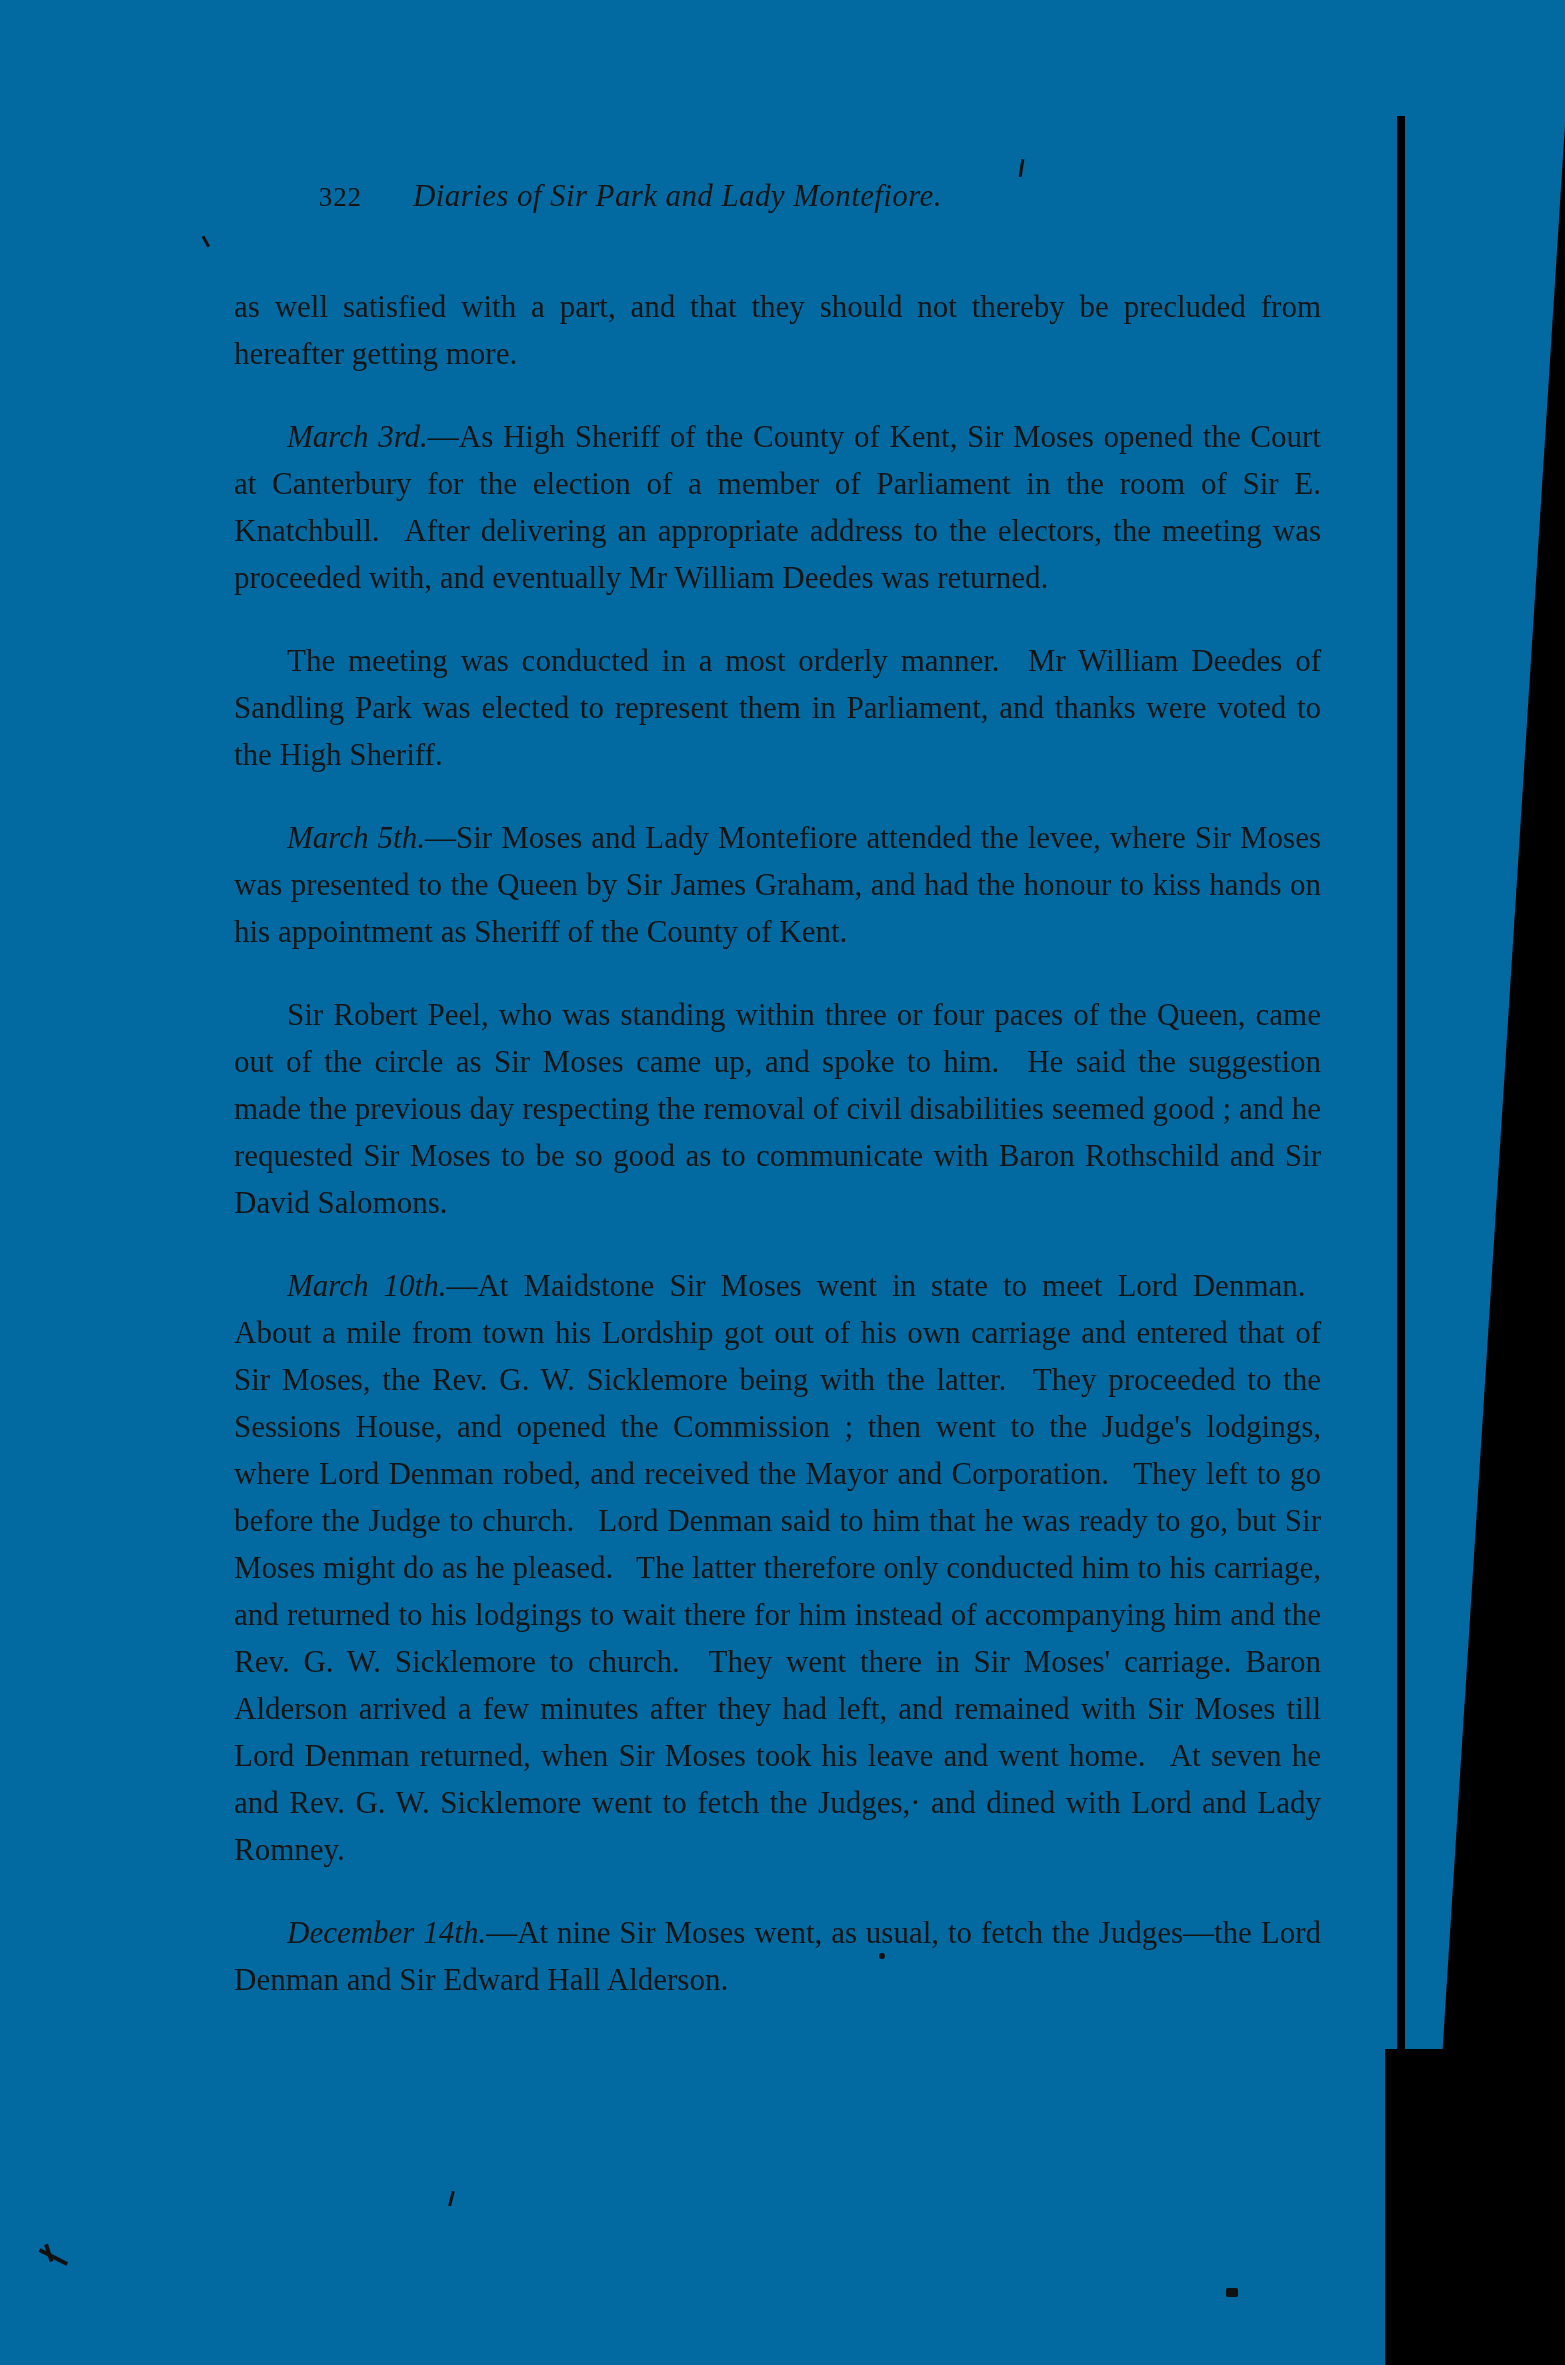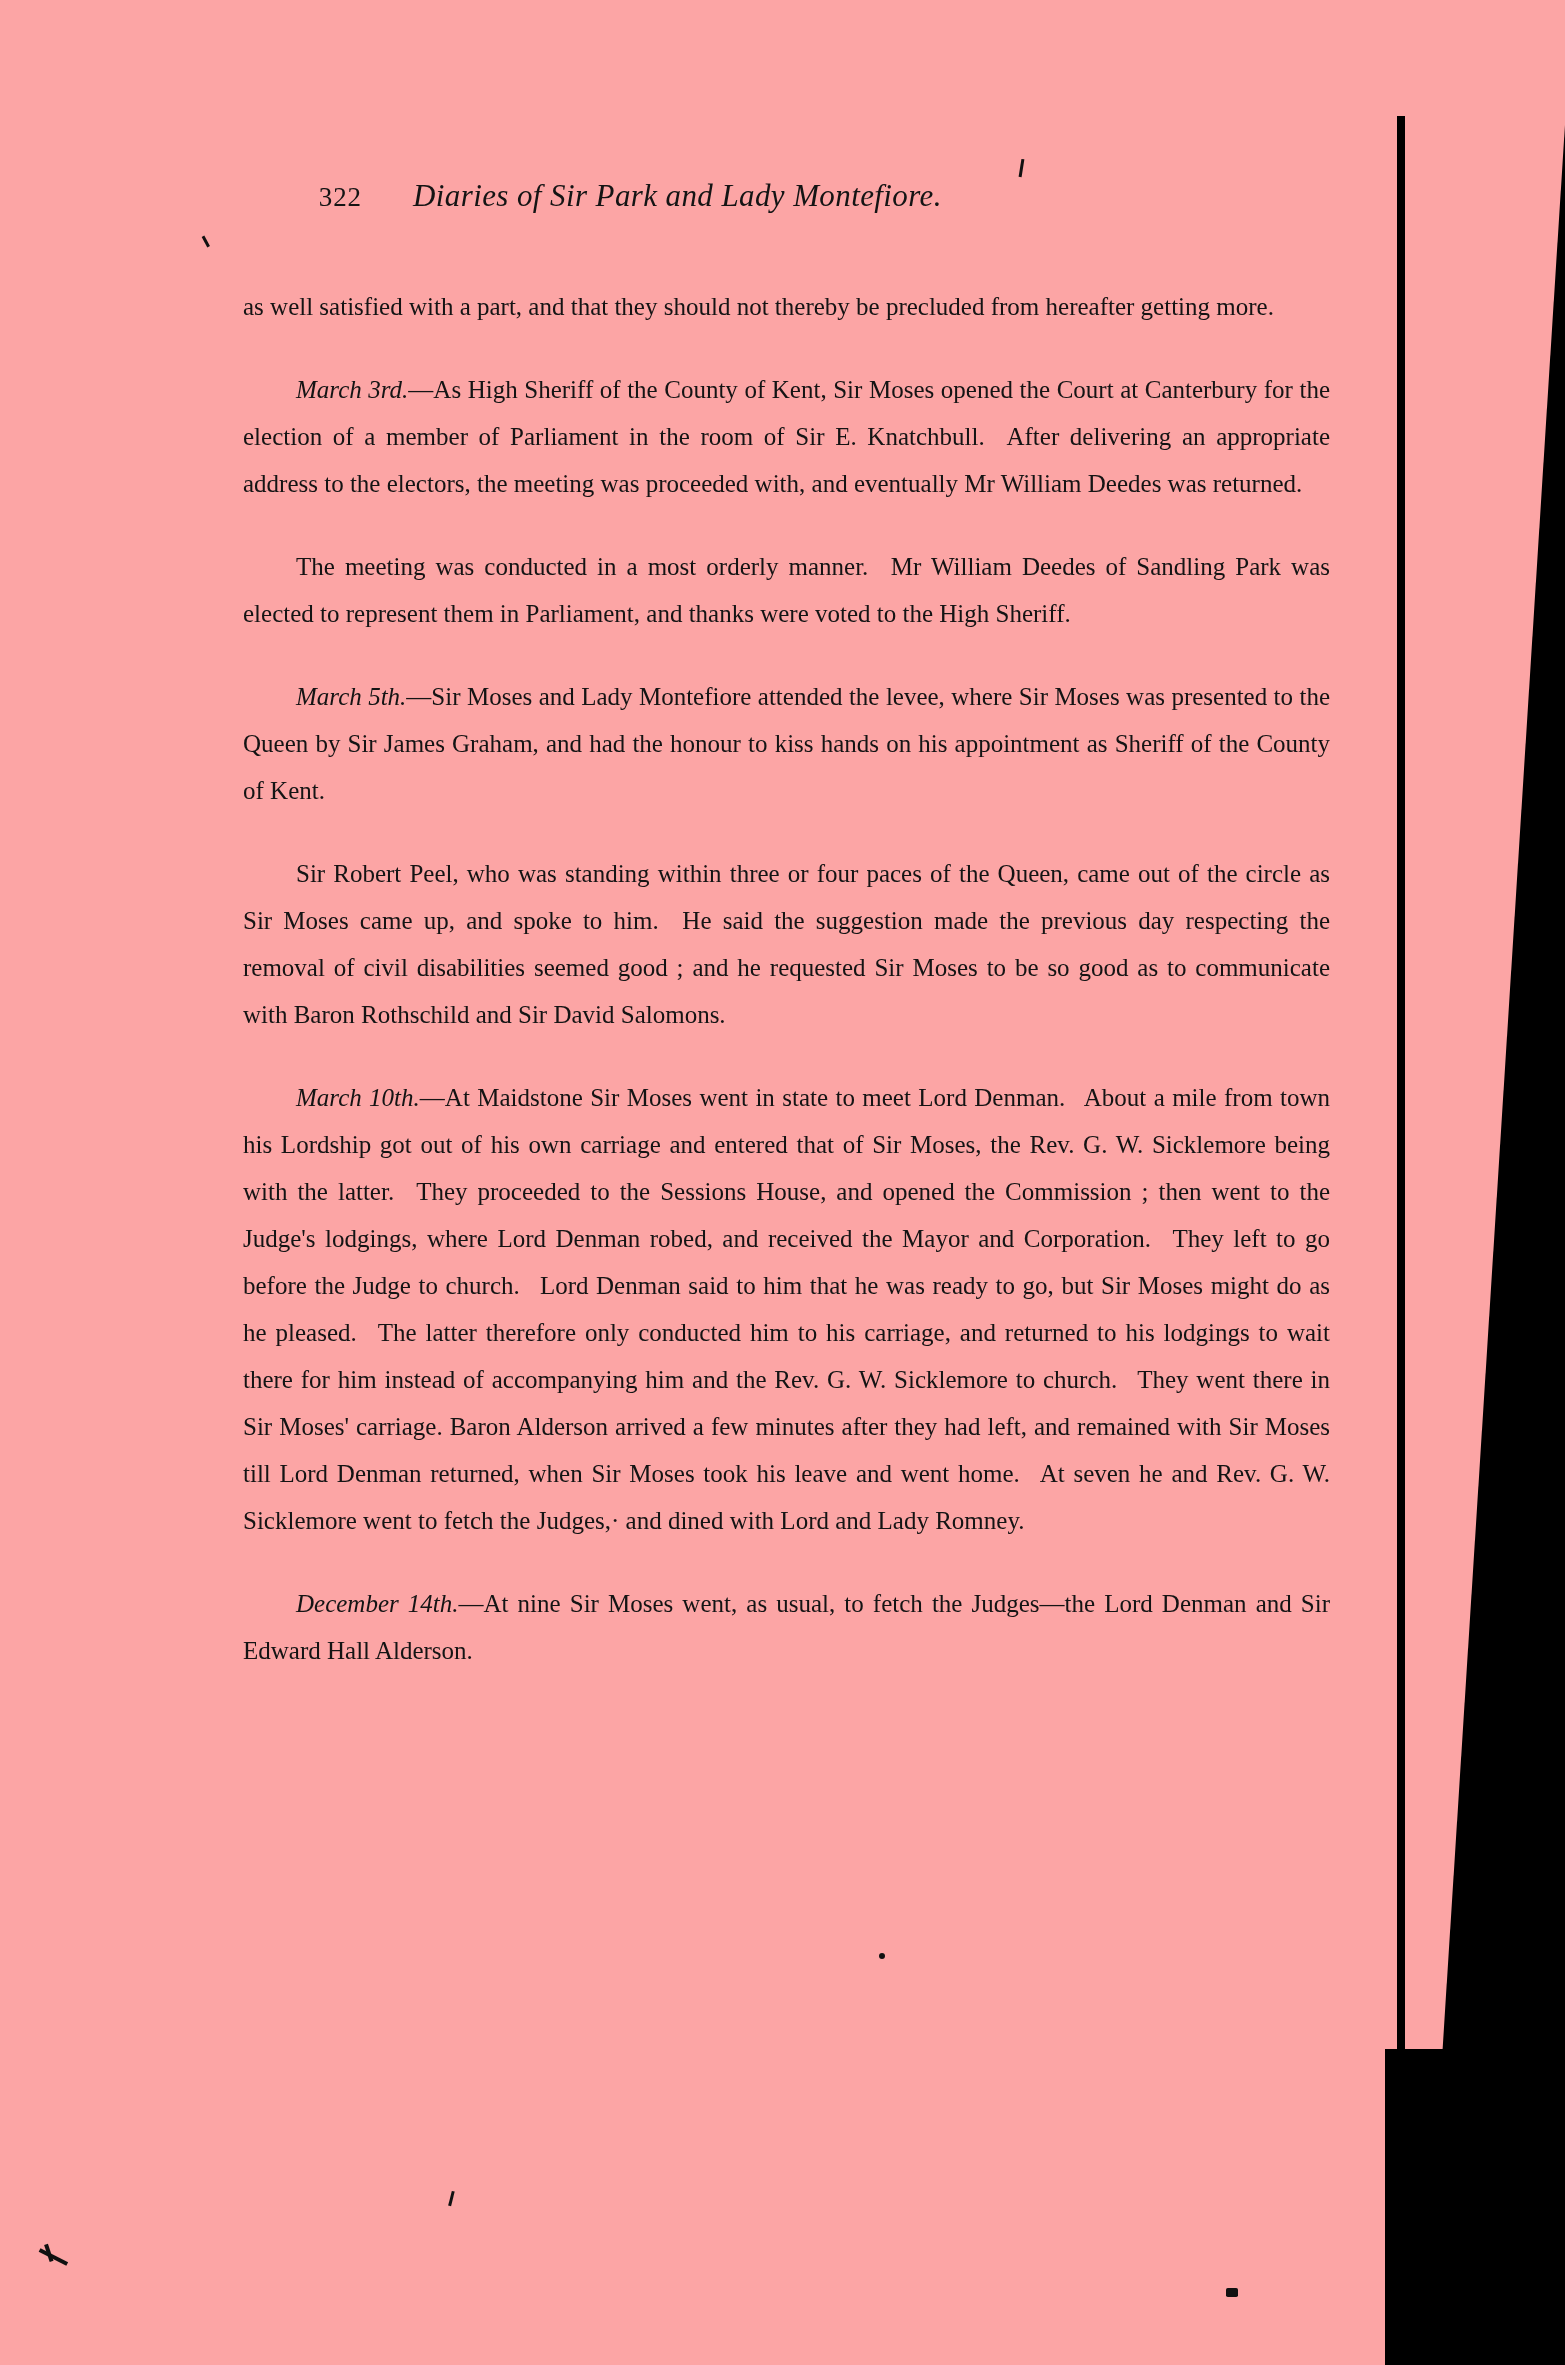--- a/index.html
+++ b/index.html
@@ -4,21 +4,21 @@
 <style>
   html, body {
     margin: 0;
     padding: 0;
     background: #ffffff;
   }
   .page {
     position: relative;
     width: 1566px;
     height: 2366px;
-    background: #fca5a5;
+    background: #0369a1;
     overflow: hidden;
     font-family: "Liberation Serif", serif;
     color: #141414;
   }
 
   
   .scan-edge {
     position: absolute;
     top: 0;
     right: 0;
@@ -80,24 +80,24 @@
     margin-left: 51px;
     font-size: 31px;
     font-style: italic;
     letter-spacing: 0.4px;
     white-space: nowrap;
   }
 
   
   .body {
     position: absolute;
-    left: 243px;
+    left: 234px;
     top: 283px;
     width: 1087px;
-    font-size: 25px;
+    font-size: 31px;
     line-height: 47px;
     text-align: justify;
     text-justify: inter-word;
   }
   .body p {
     margin: 0;
     text-indent: 0;
   }
   .body p.ind {
     text-indent: 53px;

